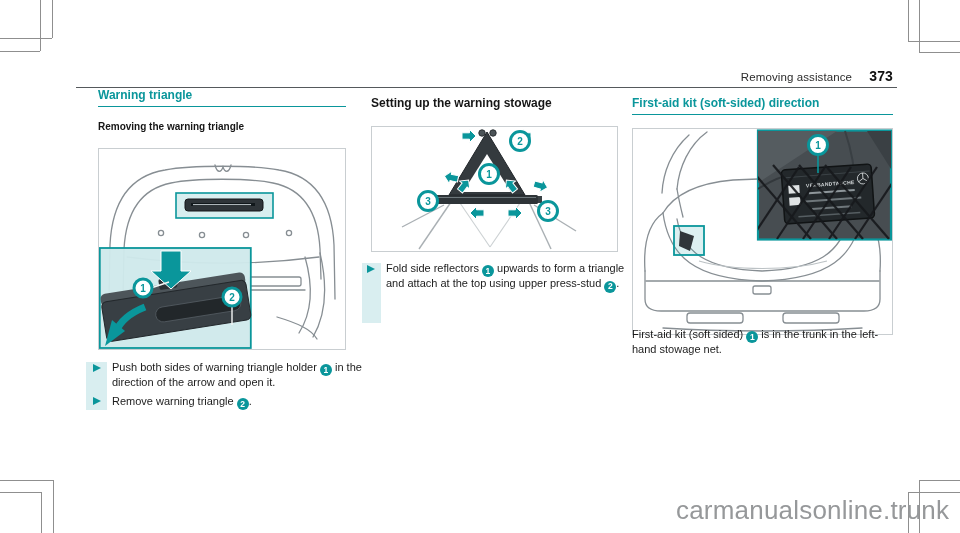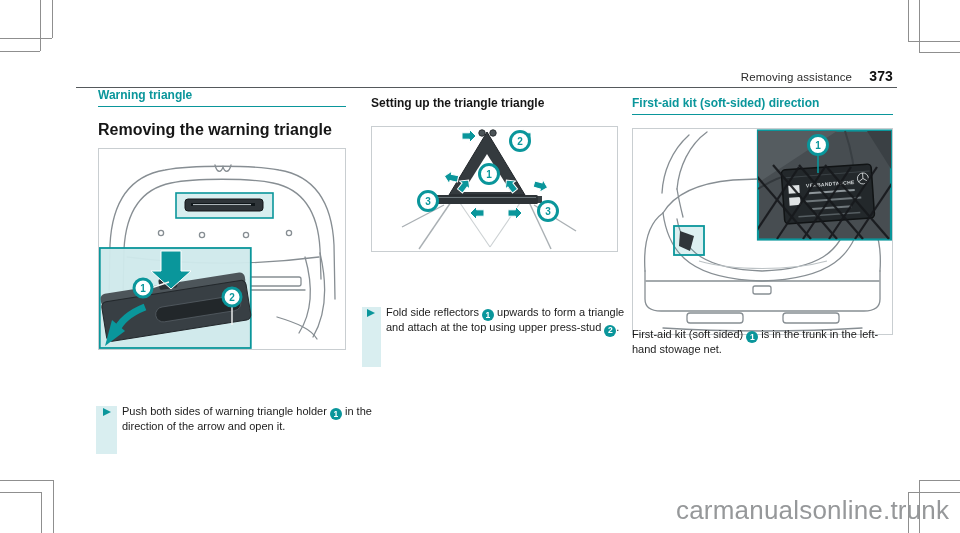--- a/index.html
+++ b/index.html
@@ -10,26 +10,26 @@
   }
   .crop{position:absolute;background:#8f8f8f;}
   .page-header{position:absolute;left:500px;top:68px;width:393px;text-align:right;
     font-size:11.5px;color:#2b2b2b;letter-spacing:.1px;}
   .page-header b{font-size:14px;margin-left:14px;color:#111;}
   .header-rule{position:absolute;left:76px;top:87px;width:821px;height:1.3px;background:#55595c;}
 
   .col-title{position:absolute;font-size:12px;font-weight:bold;color:var(--accent);
     border-bottom:1.7px solid var(--accent);padding-bottom:4px;}
   .col-title.plain{color:#161616;border-bottom:none;}
-  .sub-title{position:absolute;font-size:16px;font-weight:bold;color:#161616;}
+  .sub-title{position:absolute;font-size:10px;font-weight:bold;color:#161616;}
 
   .figure{position:absolute;background:#fff;border:1px solid #c9ced1;box-sizing:border-box;}
   .figure svg{display:block;}
 
-  .bullets{position:absolute;font-size:11px;line-height:13.5px;margin-top:44px;}
+  .bullets{position:absolute;font-size:11px;line-height:13.5px;}
   .marker-strip{position:absolute;left:0;top:1px;width:21px;background:var(--pale);}
   .bullet{position:relative;display:flex;margin:0 0 5px 0;}
   .b-arrow{flex:0 0 auto;width:0;height:0;margin:2.5px 11px 0 7px;
     border-left:8px solid var(--accent);border-top:4.5px solid transparent;border-bottom:4.5px solid transparent;}
   .b-text{flex:1 1 auto;}
   .nbadge{display:inline-flex;width:12px;height:12px;border-radius:50%;background:var(--accent);
     color:#fff;font-size:8.5px;font-weight:bold;align-items:center;justify-content:center;
     vertical-align:-2px;line-height:1;}
   .caption{position:absolute;font-size:11px;line-height:13.5px;}
 
@@ -109,29 +109,33 @@
     <line x1="52" y1="139" x2="70" y2="133" stroke="#f4f6f6" stroke-width="1.4"></line>
     <circle class="badge-ring" cx="44" cy="139" r="9"></circle>
     <text class="badge-num" x="44" y="142.7">1</text>
     <line x1="133" y1="157" x2="133" y2="176" stroke="#f4f6f6" stroke-width="1.4"></line>
     <circle class="badge-ring" cx="133" cy="148" r="9"></circle>
     <text class="badge-num" x="133" y="151.7">2</text>
   </g>
 </svg>
 </div>
 
-<div class="bullets" style="left:96px;top:361px;width:276px;">
+<div class="bullets" style="left:86px;top:361px;width:276px;">
   <div class="marker-strip" style="height:48px;"></div>
 <div class="bullet">
       <span class="b-arrow"></span>
       <span class="b-text">Push both sides of warning triangle holder <span class="nbadge">1</span> in the direction of the arrow and open it.</span>
     </div>
+    <div class="bullet">
+      <span class="b-arrow"></span>
+      <span class="b-text">Remove warning triangle <span class="nbadge">2</span>.</span>
+    </div>
   </div>
 
-<div class="col-title plain" style="left:371px;top:96px;width:247px;">Setting up the triangle triangle</div>
+<div class="col-title plain" style="left:371px;top:96px;width:247px;">Setting up the warning stowage</div>
 
 <div class="figure" style="left:371px;top:126px;width:247px;height:126px;">
 <svg width="245" height="124" viewBox="0 0 245 124">
   <defs>
     <polygon id="arr" points="0,-3.2 7.5,-3.2 7.5,-6.5 14,0 7.5,6.5 7.5,3.2 0,3.2"></polygon>
   </defs>
   <g stroke="#aab0b4" stroke-width="1.4" fill="none">
     <line x1="79" y1="75" x2="47" y2="122"></line>
     <line x1="157" y1="75" x2="179" y2="122"></line>
     <line x1="72" y1="78" x2="30" y2="100"></line>

